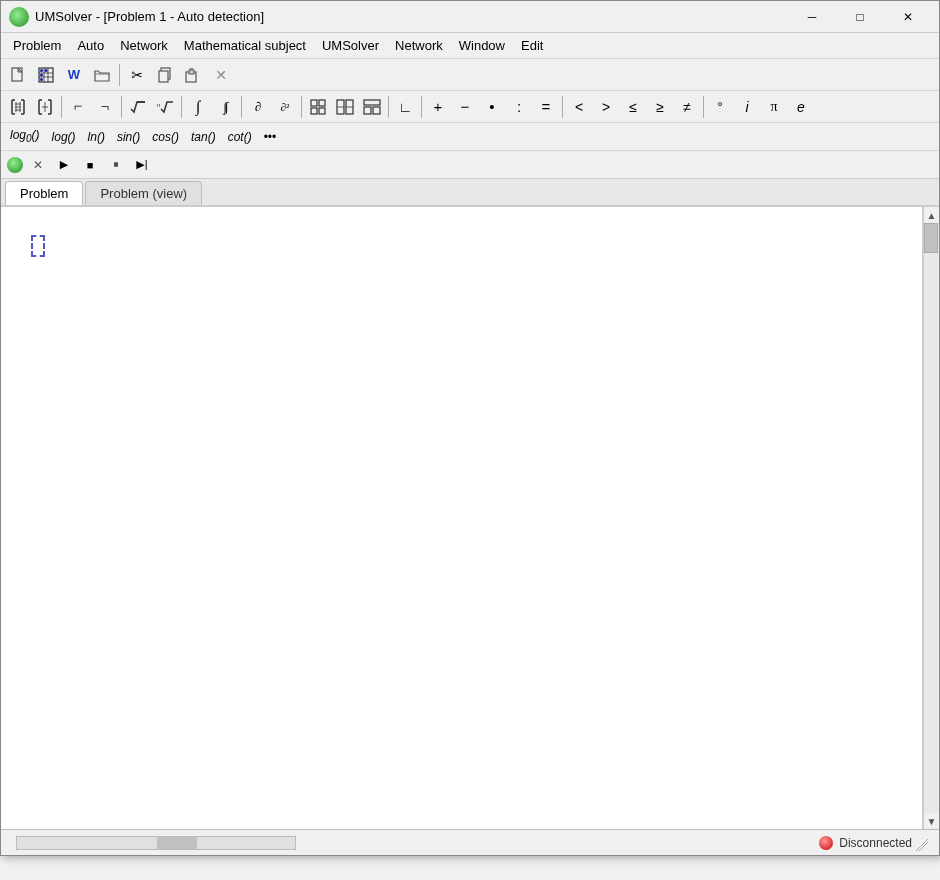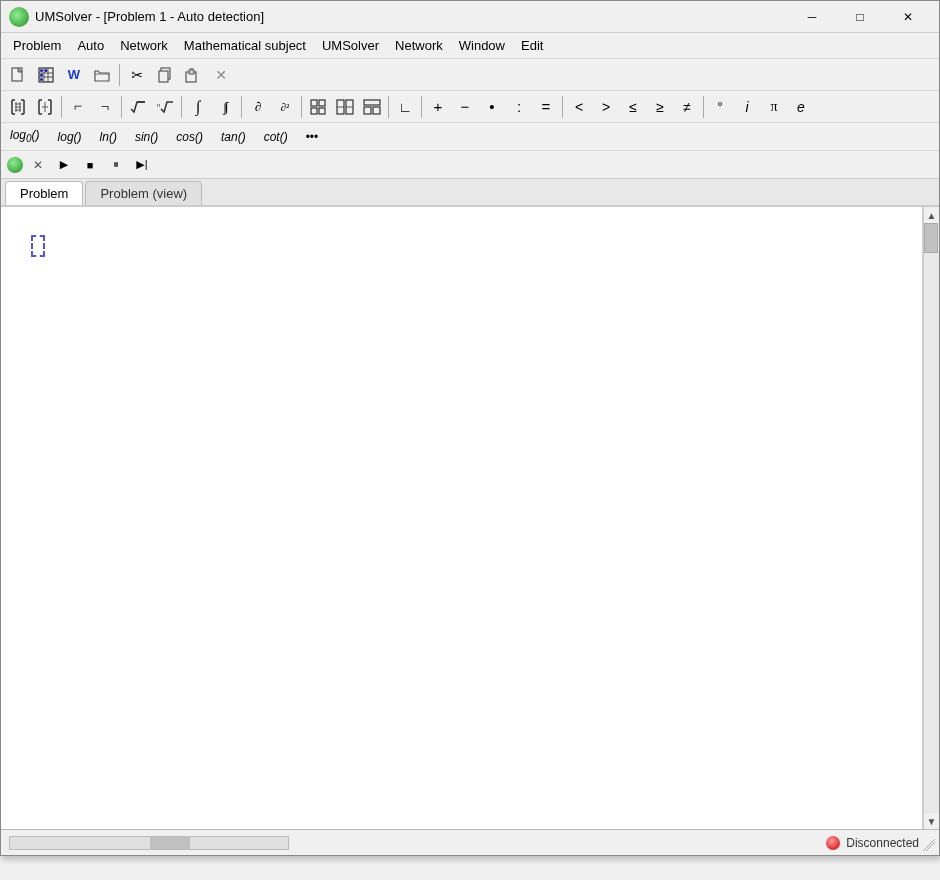--- a/index.html
+++ b/index.html
@@ -90,21 +90,21 @@
       flex-wrap: nowrap;
     }
 
     
     #toolbar3 {
       background: #f0f0f0;
       height: 28px;
       display: flex;
       align-items: center;
       padding: 0 4px;
-      gap: 8px;
+      gap: 2px;
       border-bottom: 1px solid #d4d4d4;
     }
     .fn-btn {
       padding: 2px 4px;
       font-size: 12px;
       cursor: pointer;
       border: 1px solid transparent;
       background: transparent;
       font-style: italic;
       border-radius: 2px;
@@ -195,21 +195,21 @@
       display: flex;
       flex-direction: column;
     }
 
     
     #status-bar {
       background: #f0f0f0;
       height: 26px;
       display: flex;
       border-top: 1px solid #bbb;
-      padding: 0;
+      padding: 7px;
     }
     #status-bar .status-left {
       flex: 1;
       display: flex;
       align-items: center;
     }
     #scroll-track {
       width: 280px;
       height: 14px;
       background: #e0e0e0;

